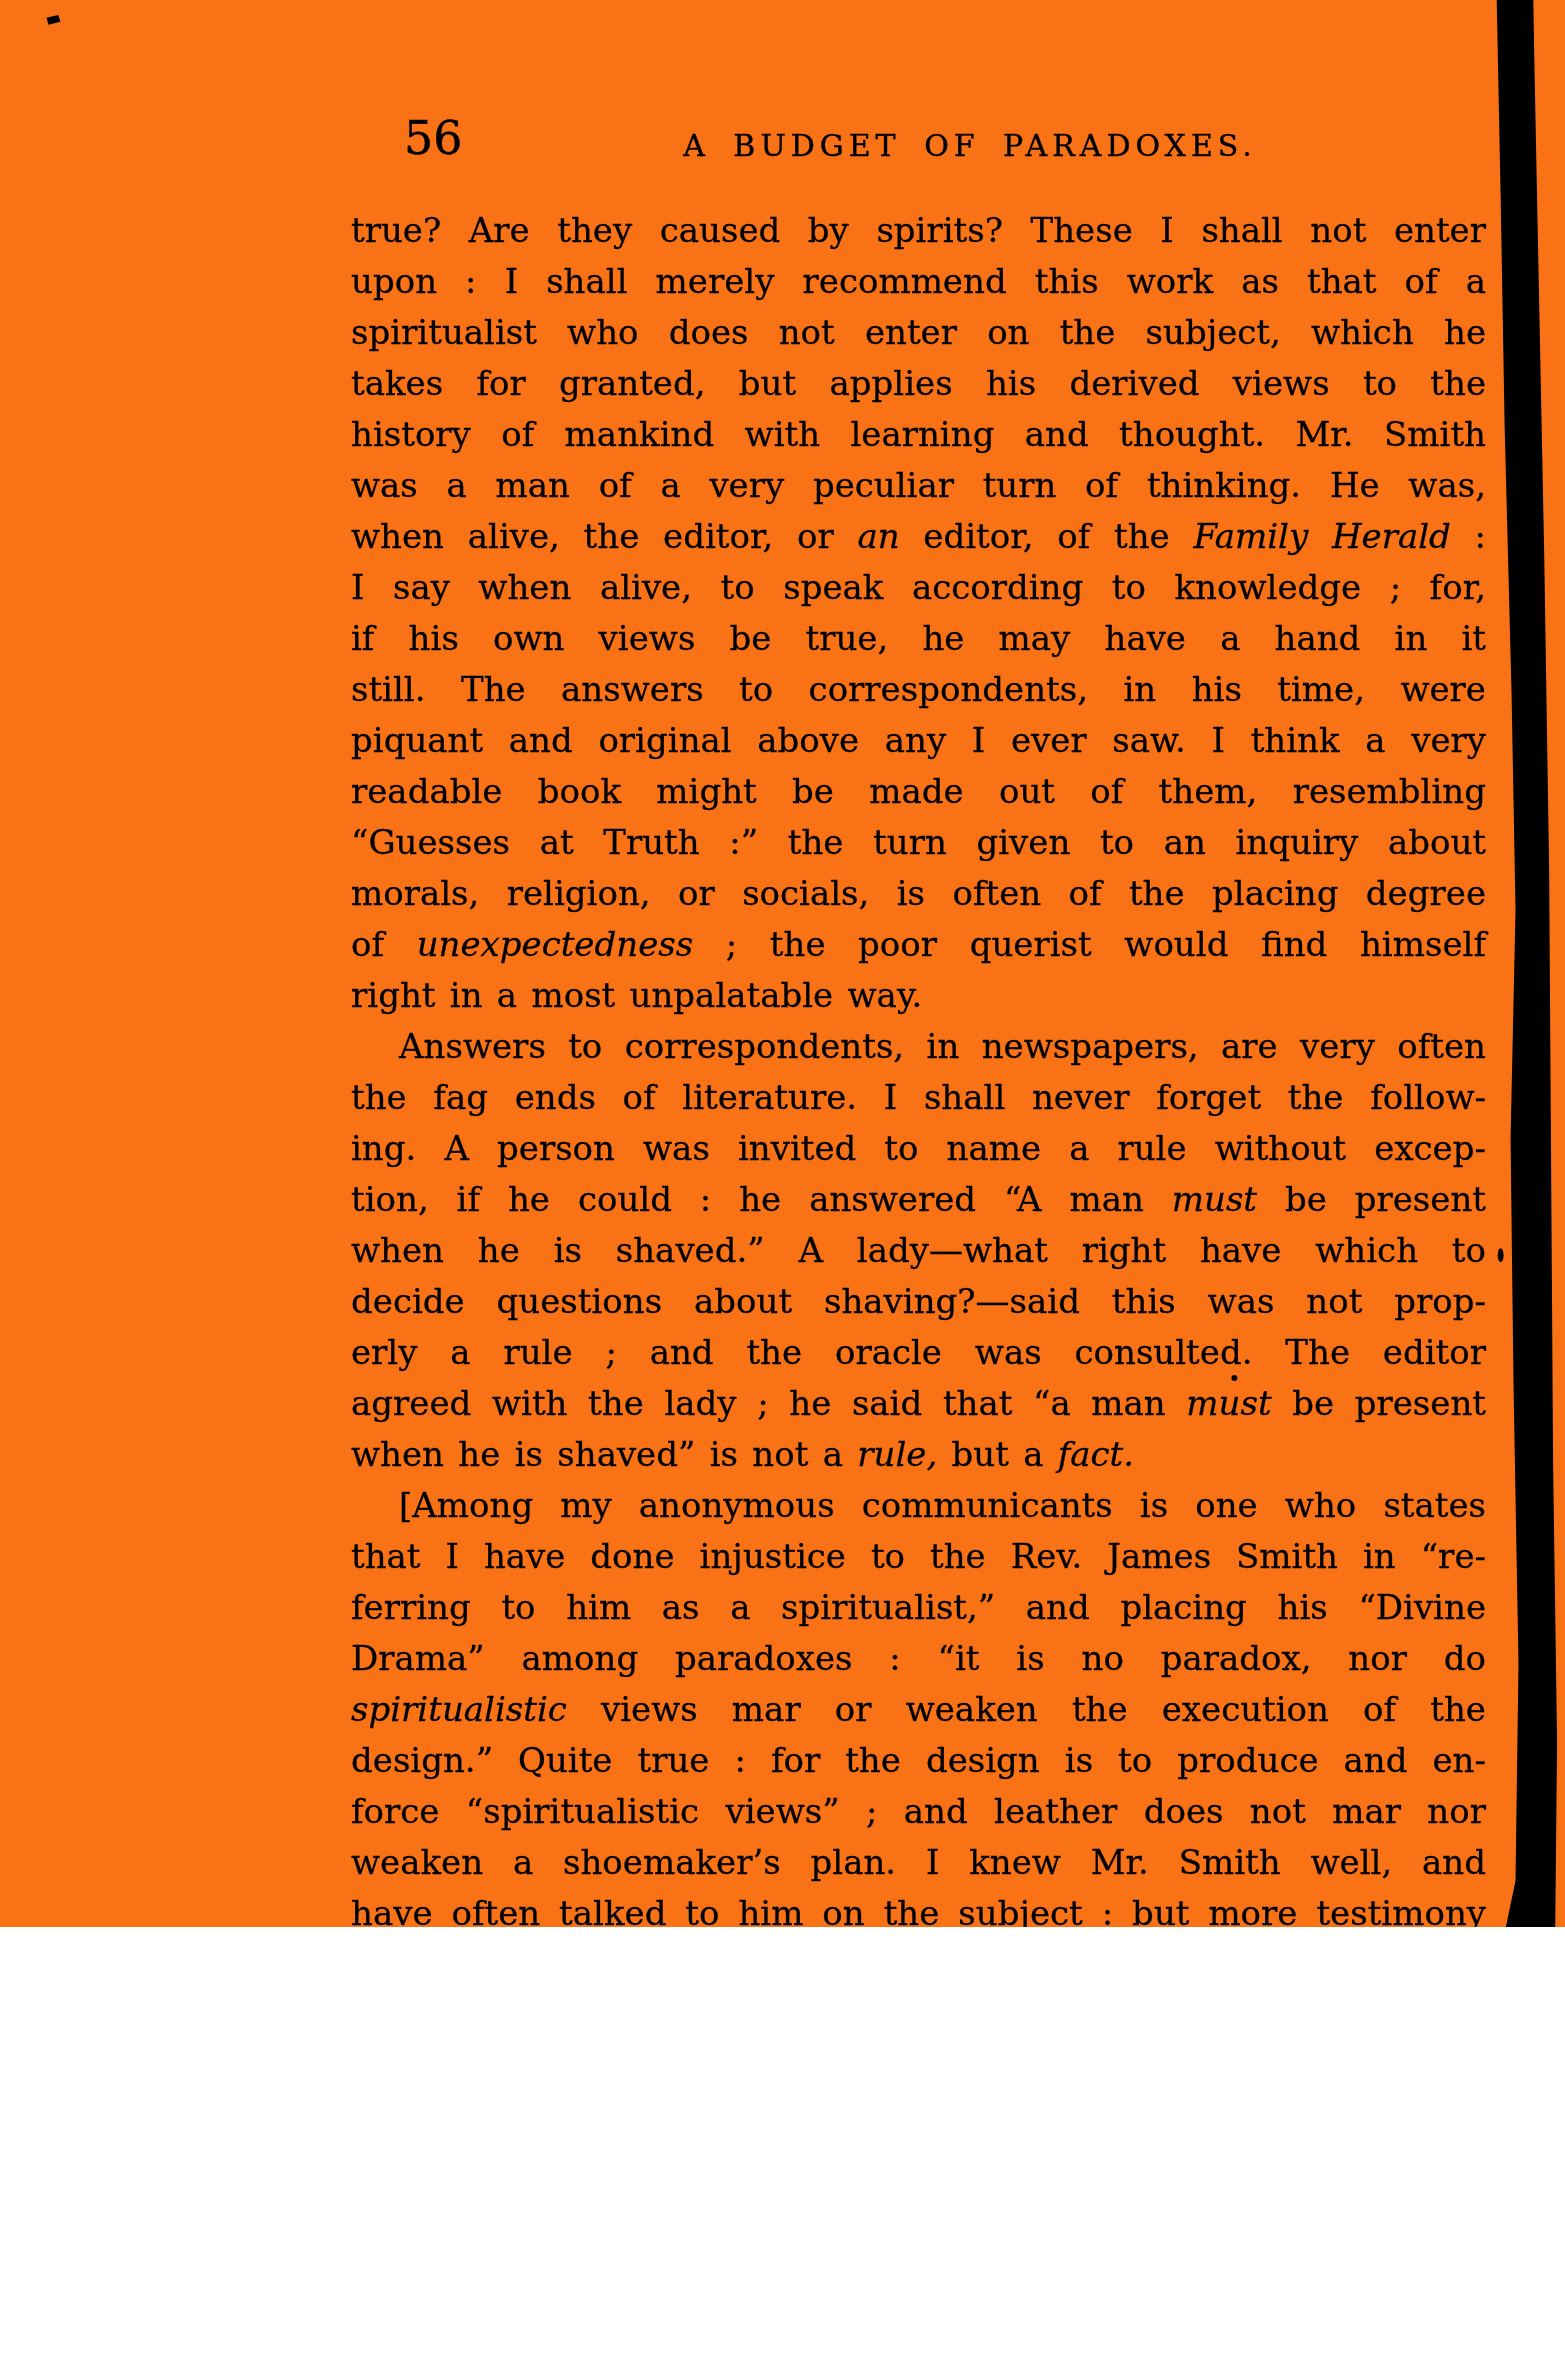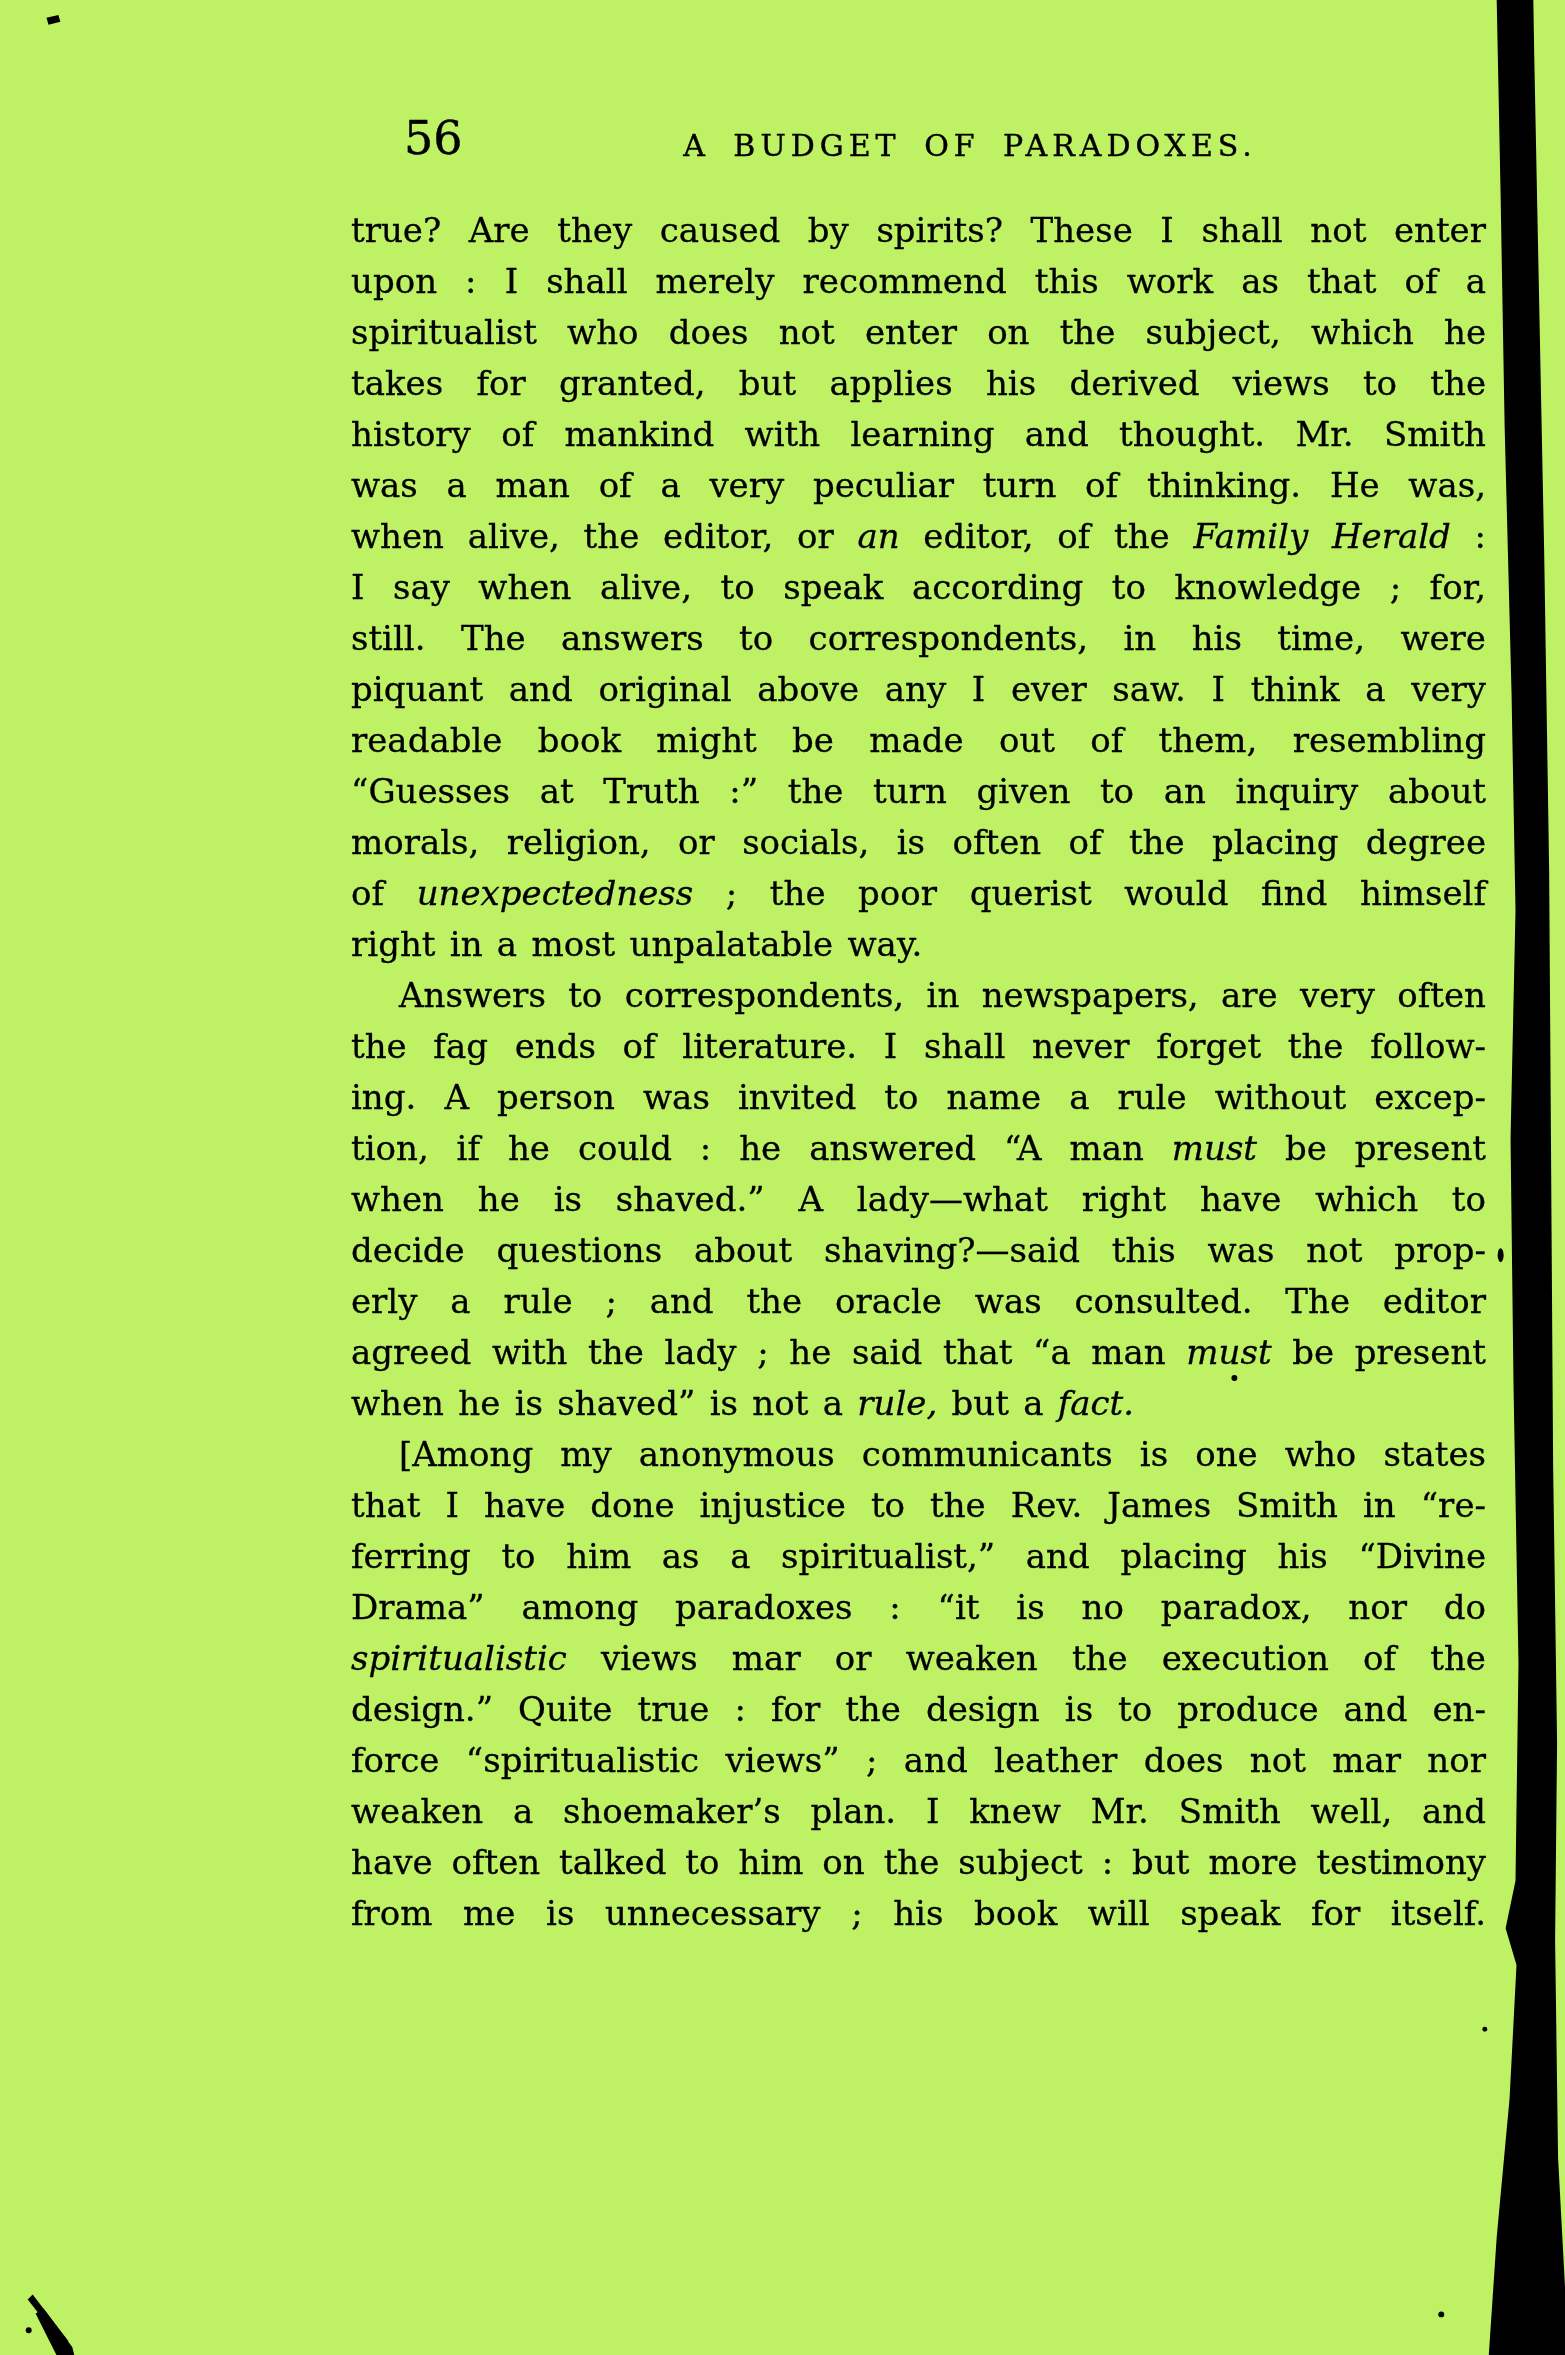--- a/index.html
+++ b/index.html
@@ -1,19 +1,19 @@
 <!DOCTYPE html>
 <html><head>
 <meta charset="utf-8">
 <style>
   html,body{margin:0;padding:0;background:#ffffff;}
   .page{
     position:relative;
-    width:1565px;height:2355px;
-    background:#bef264;
+    width:1565px;height:1927px;
+    background:#f97316;
     overflow:hidden;
     color:#000;
     font-family:"DejaVu Serif","Liberation Serif",serif;
   }
   .pagenum{
     position:absolute;left:404px;top:115px;
     font-size:46px;line-height:1;
     -webkit-text-stroke:0.4px #000;
   }
   .running-title{
@@ -48,20 +48,21 @@
   <div class="text-block">
       <div class="para">
         <div class="line"><span>true?  Are they caused by spirits?  These I shall not enter</span></div>
         <div class="line"><span>upon : I shall merely recommend this work as that of a</span></div>
         <div class="line"><span>spiritualist who does not enter on the subject, which he</span></div>
         <div class="line"><span>takes for granted, but applies his derived views to the</span></div>
         <div class="line"><span>history of mankind with learning and thought.  Mr. Smith</span></div>
         <div class="line"><span>was a man of a very peculiar turn of thinking.  He was,</span></div>
         <div class="line"><span>when alive, the editor, or </span><em>an</em><span> editor, of the </span><em>Family Herald</em><span> :</span></div>
         <div class="line"><span>I say when alive, to speak according to knowledge ; for,</span></div>
+        <div class="line"><span>if his own views be true, he may have a hand in it</span></div>
         <div class="line"><span>still.  The answers to correspondents, in his time, were</span></div>
         <div class="line"><span>piquant and original above any I ever saw.  I think a very</span></div>
         <div class="line"><span>readable book might be made out of them, resembling</span></div>
         <div class="line"><span>“Guesses at Truth :” the turn given to an inquiry about</span></div>
         <div class="line"><span>morals, religion, or socials, is often of the placing degree</span></div>
         <div class="line"><span>of </span><em>unexpectedness</em><span> ; the poor querist would find himself</span></div>
         <div class="line lastline"><span>right in a most unpalatable way.</span></div>
       </div>
       <div class="para indent">
         <div class="line"><span>Answers to correspondents, in newspapers, are very often</span></div>

